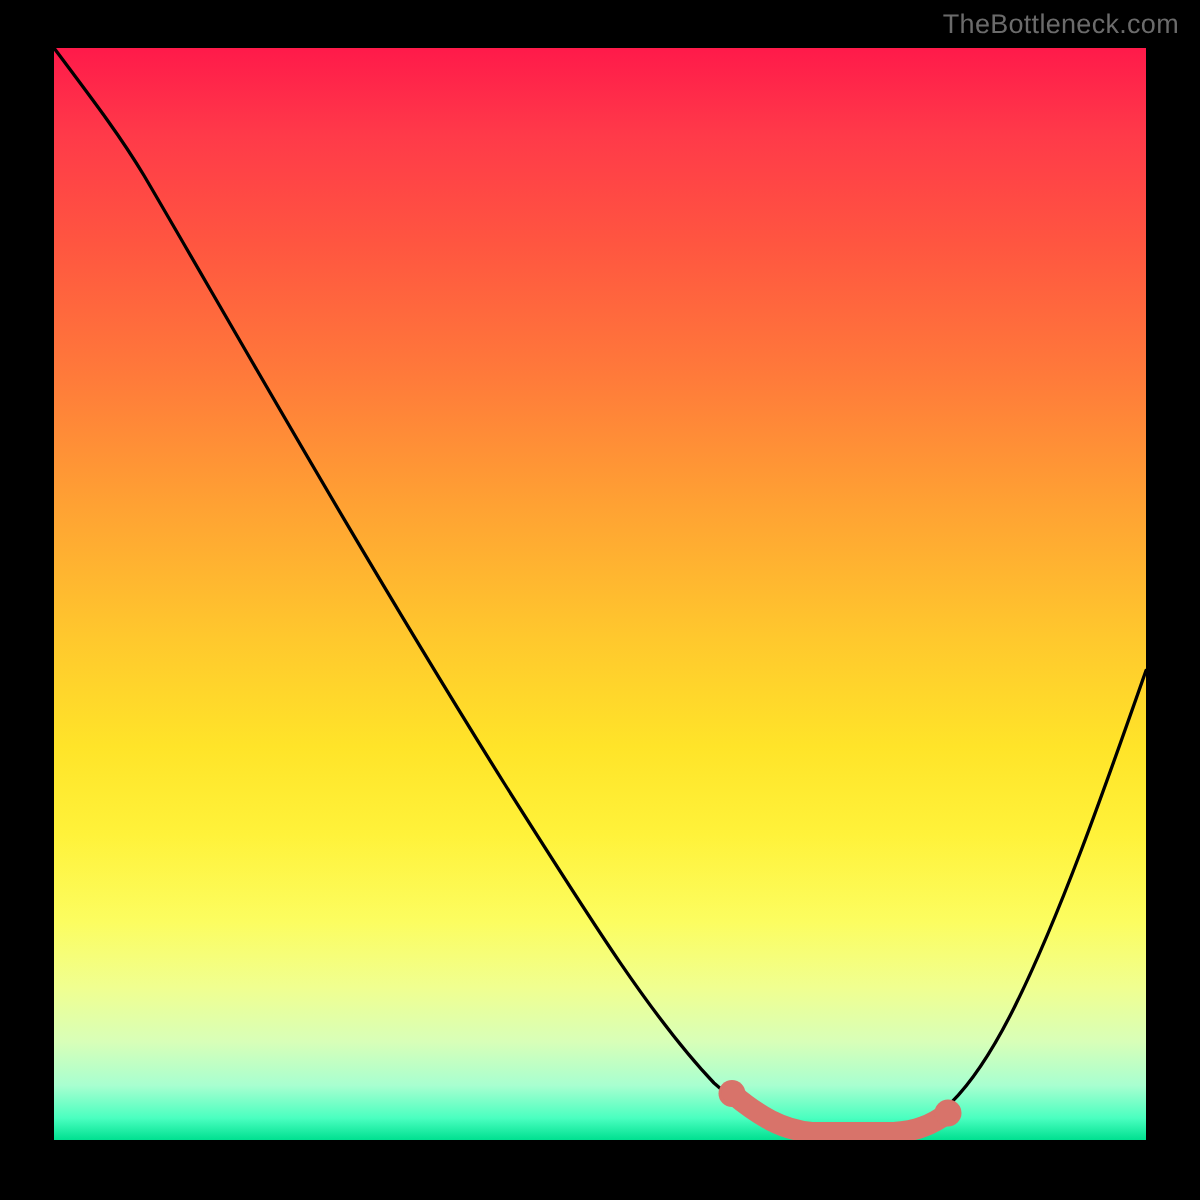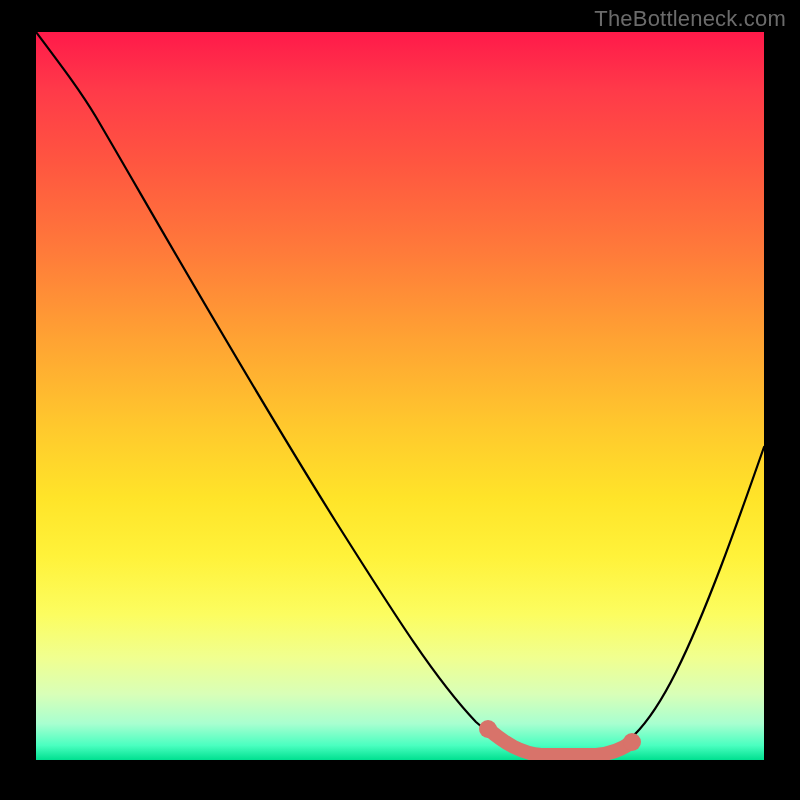--- a/index.html
+++ b/index.html
@@ -32,21 +32,21 @@
       #a8ffd0 95%,
       #4affc0 98%,
       #00e090 100%
     );
   }
   .attrib {
     position: absolute;
     top: 6px;
     right: 14px;
     color: #6b6b6b;
-    font-size: 22px;
+    font-size: 18px;
     font-weight: 500;
     letter-spacing: 0.2px;
   }
   svg.curve {
     position: absolute;
     left: 0;
     top: 0;
     width: 728px;
     height: 728px;
   }

